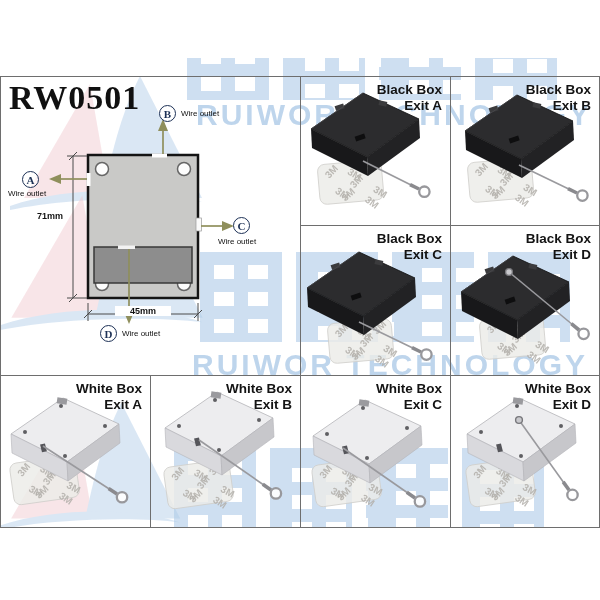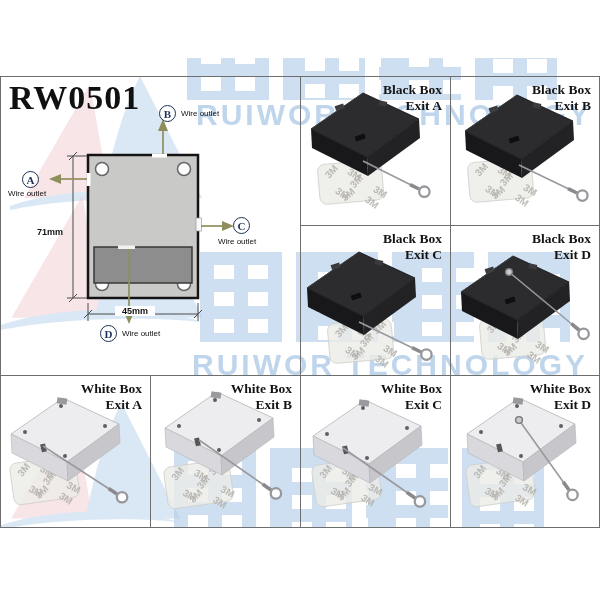--- a/index.html
+++ b/index.html
@@ -39,26 +39,26 @@
   #model-title{position:absolute;left:8px;top:2px;font-family:"Liberation Serif","DejaVu Serif",serif;
        font-weight:bold;font-size:34px;letter-spacing:1px;color:#101010;text-align:right;}
   #diagram-svg{position:absolute;left:0;top:0;}
   .outlet{position:absolute;}
   .circ{position:absolute;width:17px;height:17px;border:1.5px solid #1d3156;border-radius:50%;
         box-sizing:border-box;display:flex;align-items:center;justify-content:center;
         font-family:"Liberation Serif","DejaVu Serif",serif;font-weight:bold;font-size:11px;
         color:#1d3156;background:rgba(255,255,255,.55);}
   .wire-lbl{position:absolute;font-size:8px;font-weight:normal;color:#101010;white-space:nowrap;}
   .dim-lbl{position:absolute;font-size:9px;font-weight:bold;color:#111;}
-  #dim-w{width:40px;text-align:center;background:#fff;}
+  #dim-w{width:56px;text-align:center;background:#fff;}
 
   
   .photo{position:absolute;left:0;top:0;}
   .plabel{position:absolute;top:5px;right:8px;text-align:right;
-          font-family:Liberation Serif, serif;font-weight:bold;
+          font-family:Liberation Sans, sans-serif;font-weight:bold;
           font-size:13.5px;line-height:1.2;color:#141414;z-index:2;}
 </style>
 </head>
 <body>
 
 <div id="canvas">
 
   <div id="wm" title="瑞沃科技">
     <div class="wm-unit">
       <svg class="wm-sail" style="left:6px;top:12px" width="200" height="140" viewBox="0 0 200 140">
@@ -164,21 +164,21 @@
     <div class="outlet">
       <div class="circ" style="left:232px;top:140px">C</div>
       <div class="wire-lbl" style="left:217px;top:160px">Wire outlet</div>
     </div>
 
     <div class="outlet">
       <div class="circ" style="left:99px;top:248px">D</div>
       <div class="wire-lbl" style="left:121px;top:252px">Wire outlet</div>
     </div>
 
-    <div class="dim-lbl" id="dim-h" style="left:36px;top:150px">71mm</div>
+    <div class="dim-lbl" id="dim-h" style="left:36px;top:134px">71mm</div>
     <div class="dim-lbl" id="dim-w" style="left:114px;top:229px">45mm</div>
   </div>
 
   <div class="cell" id="cell-ba">
     <svg class="photo" width="149" height="148">
         <g transform="translate(16,88) rotate(-5)">
     <rect x="0" y="0" width="64" height="40" rx="7" fill="rgba(236,235,232,0.82)" stroke="#d0cfcb" stroke-width="0.8"></rect>
           <text x="0" y="0" transform="translate(11,15) rotate(-42)" font-size="10" font-weight="bold" font-family="Liberation Sans,sans-serif" fill="#b3b0ab" opacity="0.85">3M</text>
           <text x="0" y="0" transform="translate(29,11) rotate(38)" font-size="10" font-weight="bold" font-family="Liberation Sans,sans-serif" fill="#b3b0ab" opacity="0.85">3M</text>
           <text x="0" y="0" transform="translate(49,15) rotate(-40)" font-size="10" font-weight="bold" font-family="Liberation Sans,sans-serif" fill="#b3b0ab" opacity="0.85">3M</text>

